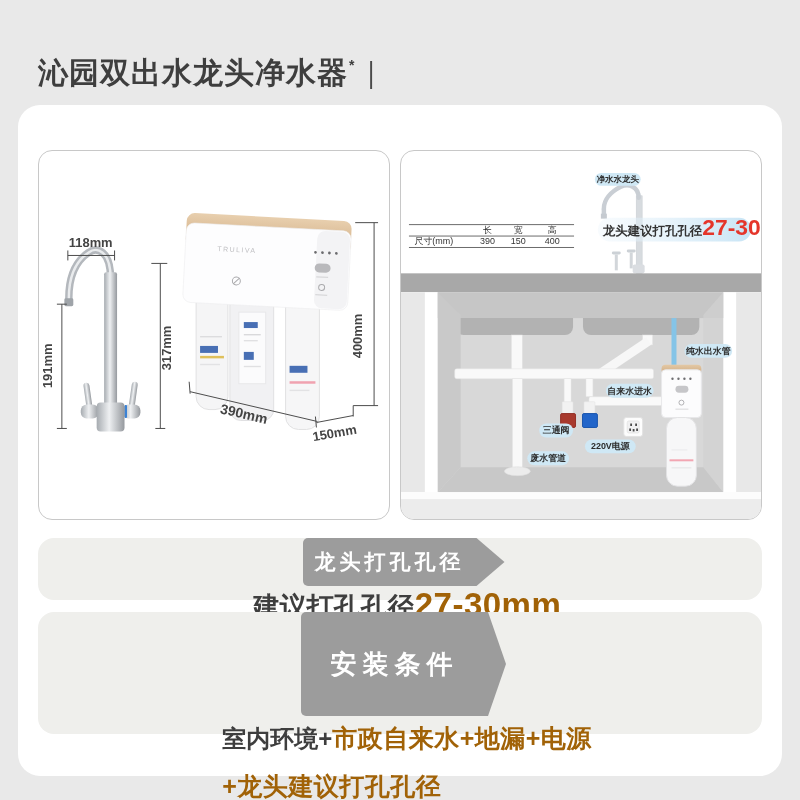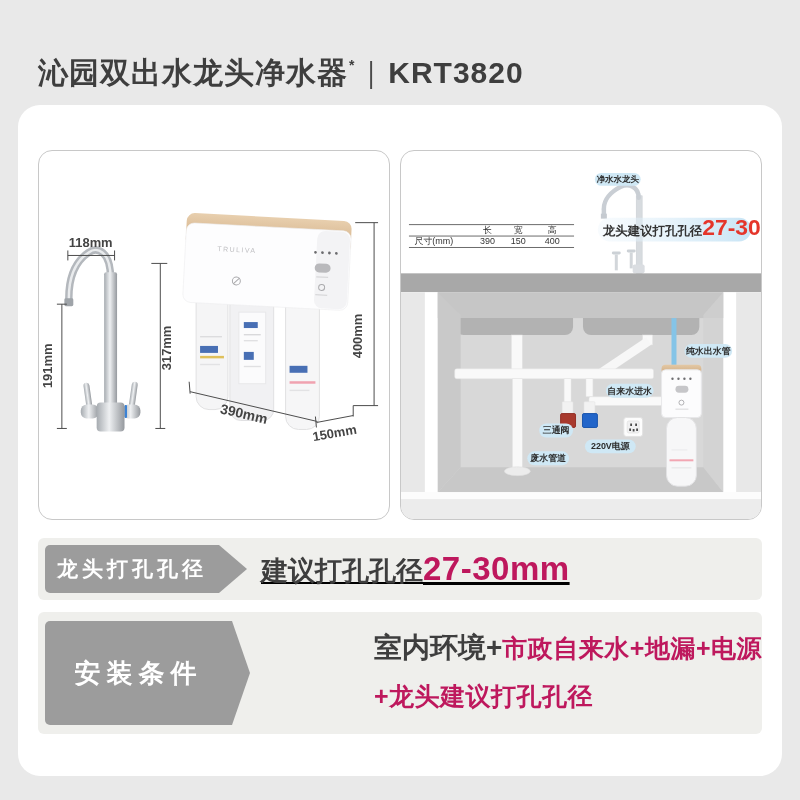--- a/index.html
+++ b/index.html
@@ -21,22 +21,22 @@
     background:#ffffff;border-radius:22px;
   }
   .panel{
     position:absolute;background:#fff;border:1px solid #c8c8c8;
     border-radius:14px;box-sizing:border-box;overflow:hidden;
   }
   .panel.left{left:20px;top:45px;width:352px;height:370px;}
   .panel.right{left:382px;top:45px;width:362px;height:370px;}
   .panel svg{display:block;width:100%;height:100%;}
   .info-row{
-    position:absolute;left:20px;width:724px;background:#efefec;border-radius:6px;
-    display:flex;align-items:center;
+    position:absolute;left:20px;width:724px;background:#efefec;border-radius:16px;
+    display:flex;align-items:center;flex-direction:column;
   }
   .row1{top:433px;height:62px;}
   .row2{top:507px;height:122px;justify-content:space-between;}
   .arrow-label{
     background:#9c9c9c;color:#fff;font-weight:700;
     display:flex;align-items:center;justify-content:center;
     margin-left:7px;flex:0 0 auto;
   }
   .row1 .arrow-label{
     width:202px;height:48px;font-size:21px;letter-spacing:4px;
@@ -44,33 +44,32 @@
     padding-right:28px;box-sizing:border-box;border-radius:5px;
   }
   .row2 .arrow-label{
     width:205px;height:104px;font-size:26px;letter-spacing:6px;
     clip-path:polygon(0 0,calc(100% - 18px) 0,100% 50%,calc(100% - 18px) 100%,0 100%);
     padding-right:18px;box-sizing:border-box;border-radius:5px;
   }
   .row-content{margin-left:14px;}
   .row1 .row-content{display:flex;align-items:baseline;text-decoration:underline;}
   .t-dark{color:#3e3e3e;font-weight:700;font-size:27px;}
-  .t-red{color:#be185d;font-weight:800;font-size:33px;letter-spacing:.5px;}
+  .t-red{color:#a16207;font-weight:800;font-size:33px;letter-spacing:.5px;}
   .row2 .row-content{line-height:45px;}
-  .row2 .t-dark{font-size:28px;}
+  .row2 .t-dark{font-size:24px;}
   .row2 .t-red{font-size:25px;}
 </style>
 </head>
 <body>
 
 <div class="title">
   <span>沁园双出水龙头净水器</span>
     <sup>*</sup>
   <span class="sep">|</span>
-  <span>KRT3820</span>
 </div>
 
 <div class="card">
 
   <div class="panel left">
     <svg viewBox="0 0 352 370">
       <defs>
         <linearGradient id="chrome" x1="0" y1="0" x2="1" y2="0">
           <stop offset="0" stop-color="#a6abb0"></stop>
             <stop offset=".45" stop-color="#eef0f2"></stop>

